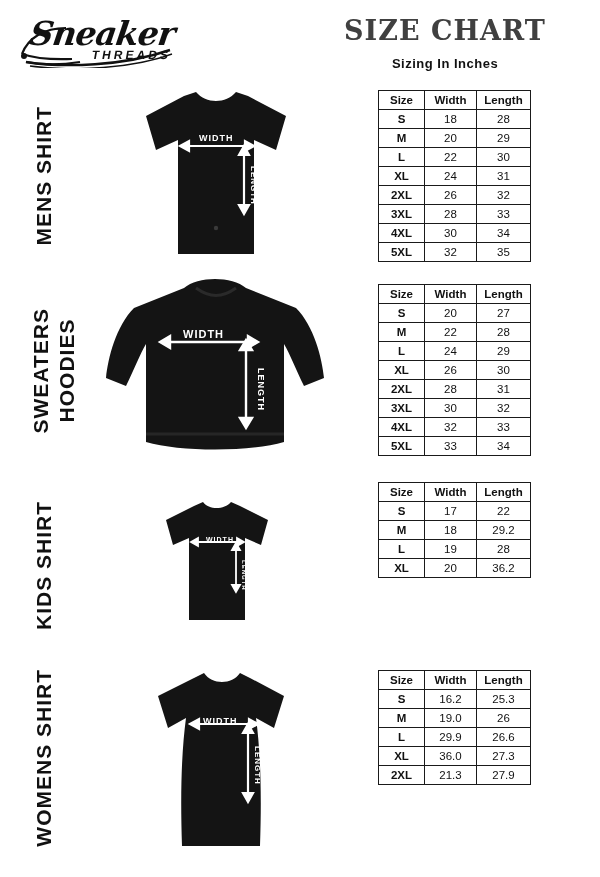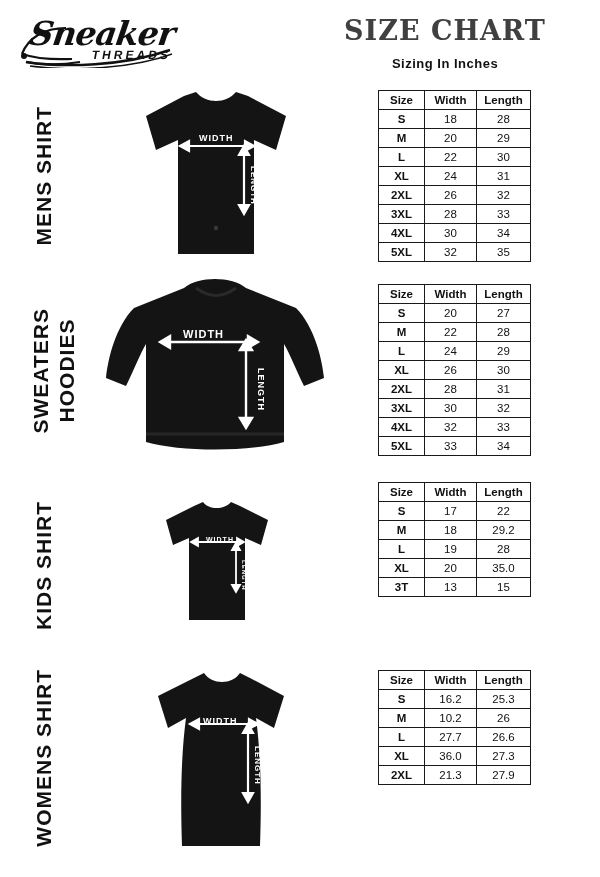--- a/index.html
+++ b/index.html
@@ -387,26 +387,21 @@
               <td>29.2</td>
             </tr>
             <tr>
               <td class="sz">L</td>
               <td>19</td>
               <td>28</td>
             </tr>
             <tr>
               <td class="sz">XL</td>
               <td>20</td>
-              <td>35.0</td>
-            </tr>
-            <tr>
-              <td class="sz">3T</td>
-              <td>13</td>
-              <td>15</td>
+              <td>36.2</td>
             </tr>
           </tbody>
       </table>
     </div>
   </div>
 
   <div class="section" style="top:658px;height:200px;">
 
     <div class="sec-label-pos" style="left:14px; top:0; width:60px; height:200px;">
       <div style="writing-mode:vertical-rl; transform:rotate(180deg); font-weight:bold; font-size:21px; letter-spacing:1px; text-align:center; white-space:pre-line; line-height:24px;">WOMENS SHIRT</div>
@@ -445,26 +440,26 @@
           </tr>
         </thead>
         <tbody>
             <tr>
               <td class="sz">S</td>
               <td>16.2</td>
               <td>25.3</td>
             </tr>
             <tr>
               <td class="sz">M</td>
-              <td>10.2</td>
+              <td>19.0</td>
               <td>26</td>
             </tr>
             <tr>
               <td class="sz">L</td>
-              <td>27.7</td>
+              <td>29.9</td>
               <td>26.6</td>
             </tr>
             <tr>
               <td class="sz">XL</td>
               <td>36.0</td>
               <td>27.3</td>
             </tr>
             <tr>
               <td class="sz">2XL</td>
               <td>21.3</td>

